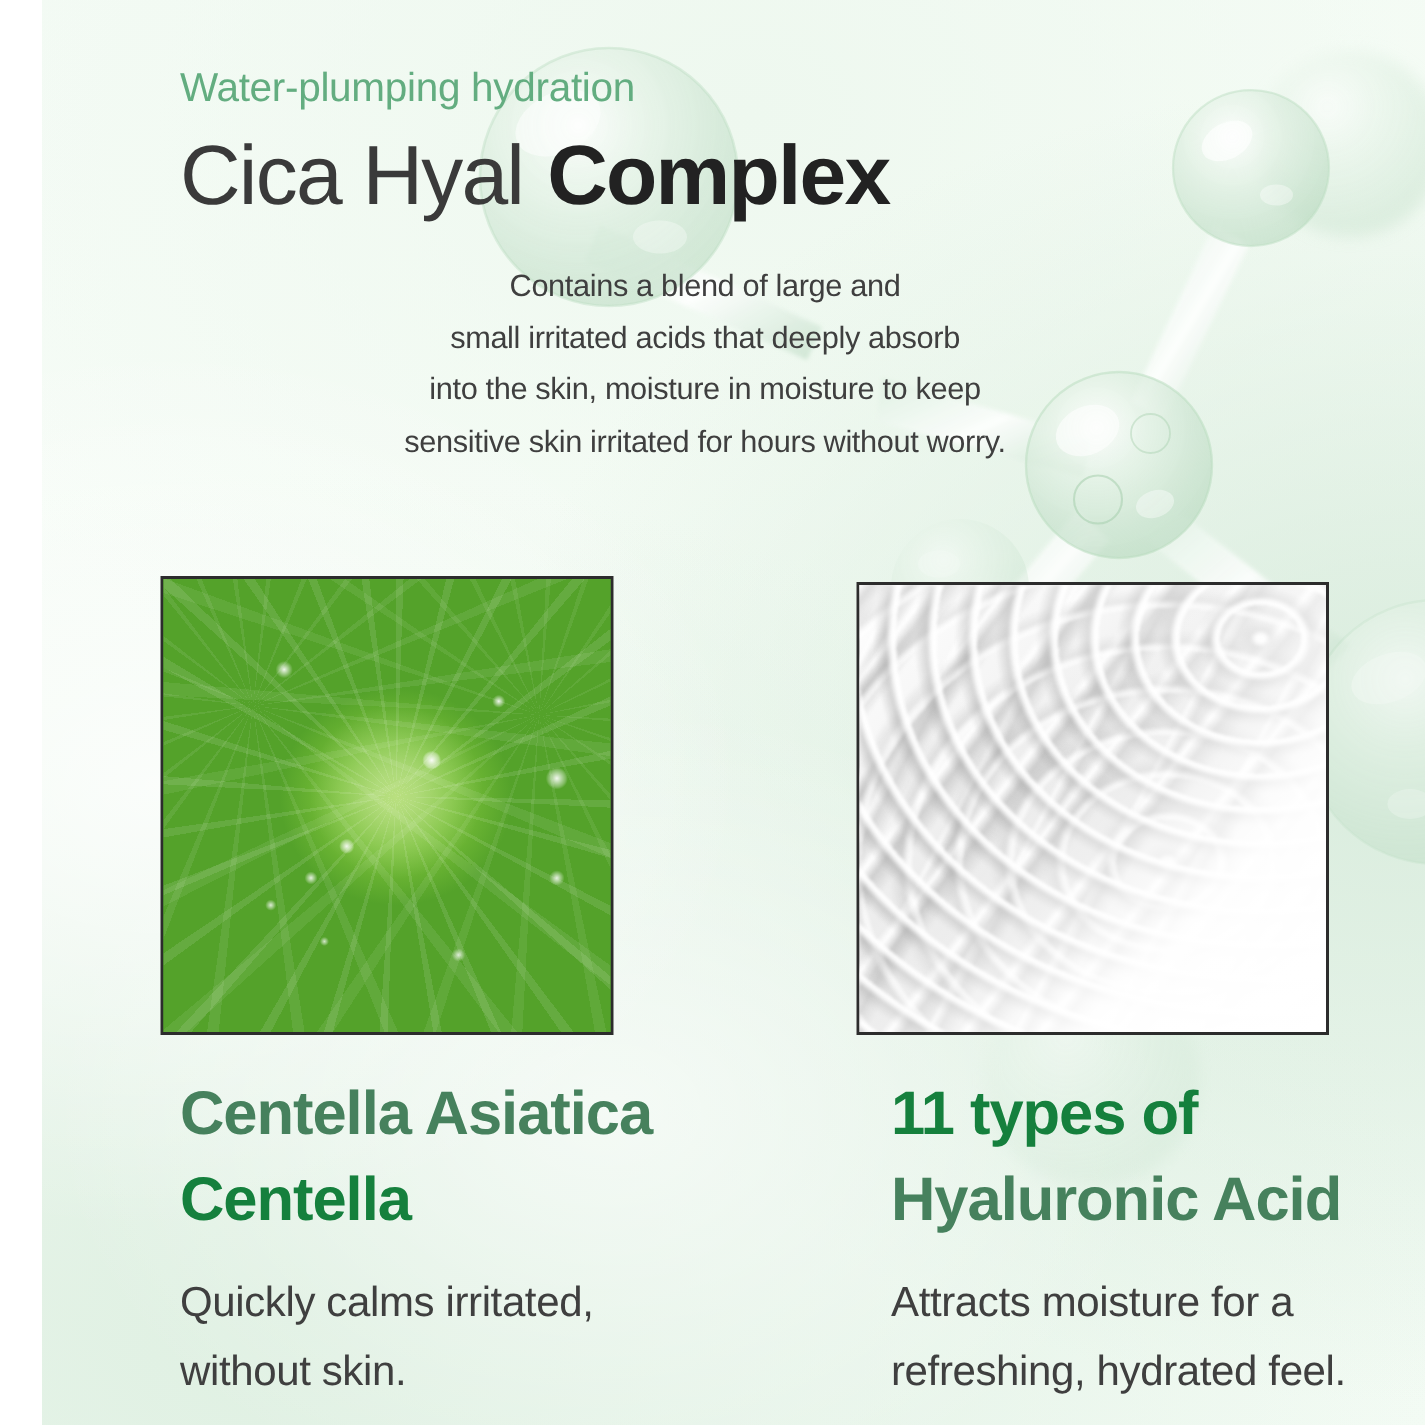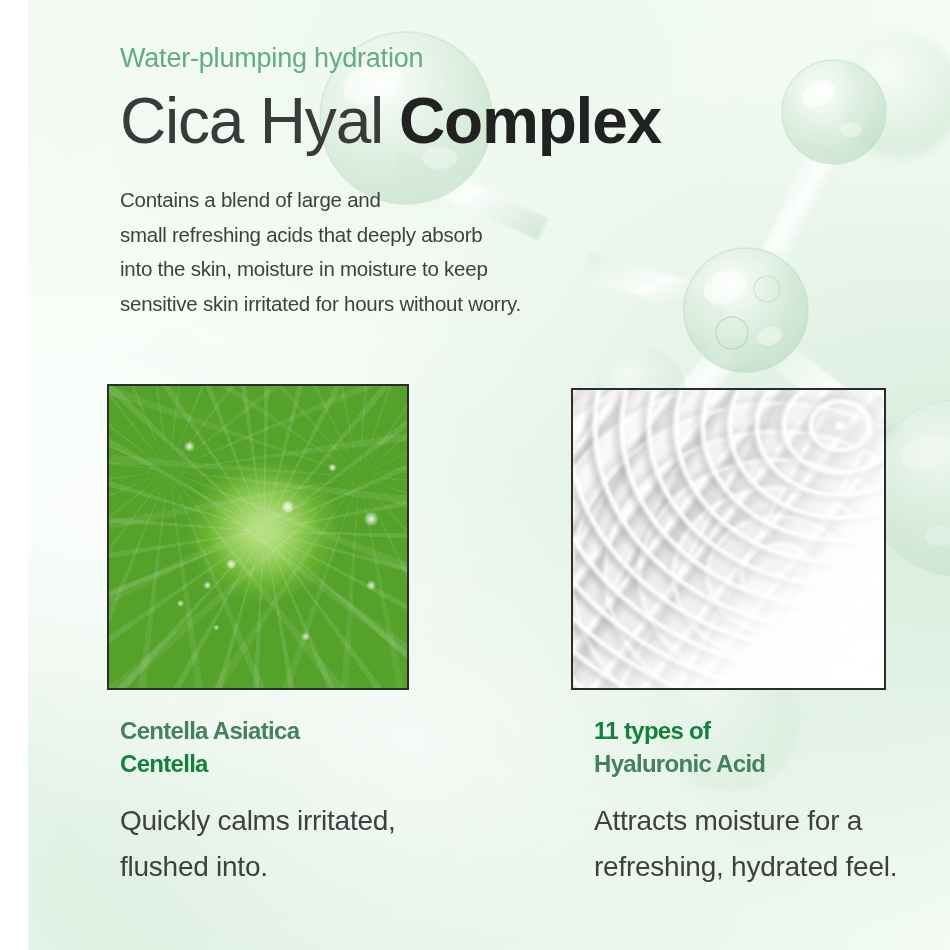--- a/index.html
+++ b/index.html
@@ -59,38 +59,38 @@
   .eyebrow {
     font-size: 27px;
     line-height: 1.1;
     letter-spacing: -0.2px;
     color: #63ad80;
     margin: 0 0 12px 0;
     font-weight: 400;
   }
   .headline {
     margin: 0 0 26px 0;
-    font-size: 64px;
+    font-size: 56px;
     line-height: 1.12;
     letter-spacing: -1.2px;
     color: #2e2e2e;
     white-space: nowrap;
   }
   .headline .light { font-weight: 300; color: #3a3a3a; }
   .headline .bold  { font-weight: 700; color: #222222; margin-left: 16px; }
 
   .blurb {
     margin: 0;
     font-size: 20.5px;
     line-height: 1.68;
     color: #3f3f3f;
     font-weight: 400;
     letter-spacing: -0.25px;
   }
-  .blurb span { display: block; }
+  .blurb span { display: block; text-align: center; }
 
   
   .card {
     position: absolute;
     border: 2px solid #2c2c2c;
     overflow: hidden;
     box-sizing: border-box;
     background: #fff;
   }
   .card-left  { left: 79px;  top: 384px; width: 302px; height: 306px; }
@@ -176,21 +176,21 @@
     background:
       linear-gradient(135deg, rgba(255,255,255,0) 38%, rgba(255,255,255,.97) 74%, #ffffff 100%),
       linear-gradient(200deg, rgba(255,255,255,.5) 0%, rgba(255,255,255,0) 45%);
   }
 
   
   .caption { position: absolute; width: 400px; }
   .caption-left  { left: 92px;  top: 714px; }
   .caption-right { left: 566px; top: 714px; }
 
-  .cap-title { margin: 0; font-size: 24px; line-height: 1.38; letter-spacing: -0.7px; }
+  .cap-title { margin: 0; font-size: 41px; line-height: 1.38; letter-spacing: -0.7px; }
   .cap-title .green { color: #46815d; font-weight: 700; }
   .cap-title .dark  { color: #15803d; font-weight: 700; }
 
   .cap-body {
     margin: 18px 0 0 0;
     font-size: 28px;
     line-height: 1.62;
     color: #3f3f3f;
     font-weight: 400;
     letter-spacing: -0.25px;
@@ -276,21 +276,21 @@
     </svg>
   </div>
 
   <div class="copy">
     <p class="eyebrow">Water-plumping hydration</p>
     <h1 class="headline">
       <span class="light">Cica Hyal</span><span class="bold">Complex</span>
     </h1>
     <p class="blurb">
       <span>Contains a blend of large and</span>
-      <span>small refreshing acids that deeply absorb</span>
+      <span>small irritated acids that deeply absorb</span>
       <span>into the skin, moisture in moisture to keep</span>
       <span>sensitive skin irritated for hours without worry.</span>
     </p>
   </div>
 
   <div class="card card-left">
     <div class="photo leaves">
       <div class="leaf-veins"></div>
       <div class="dew"></div>
     </div>
@@ -304,21 +304,21 @@
     </div>
   </div>
 
   <div class="caption caption-left">
     <h2 class="cap-title">
       <span class="green">Centella Asiatica</span><br>
       <span class="dark">Centella</span>
     </h2>
     <p class="cap-body">
       <span>Quickly calms irritated,</span>
-      <span>flushed into.</span>
+      <span>without skin.</span>
     </p>
   </div>
 
   <div class="caption caption-right">
     <h2 class="cap-title">
       <span class="dark">11 types of</span><br>
       <span class="green">Hyaluronic Acid</span>
     </h2>
     <p class="cap-body">
       <span>Attracts moisture for a</span>

